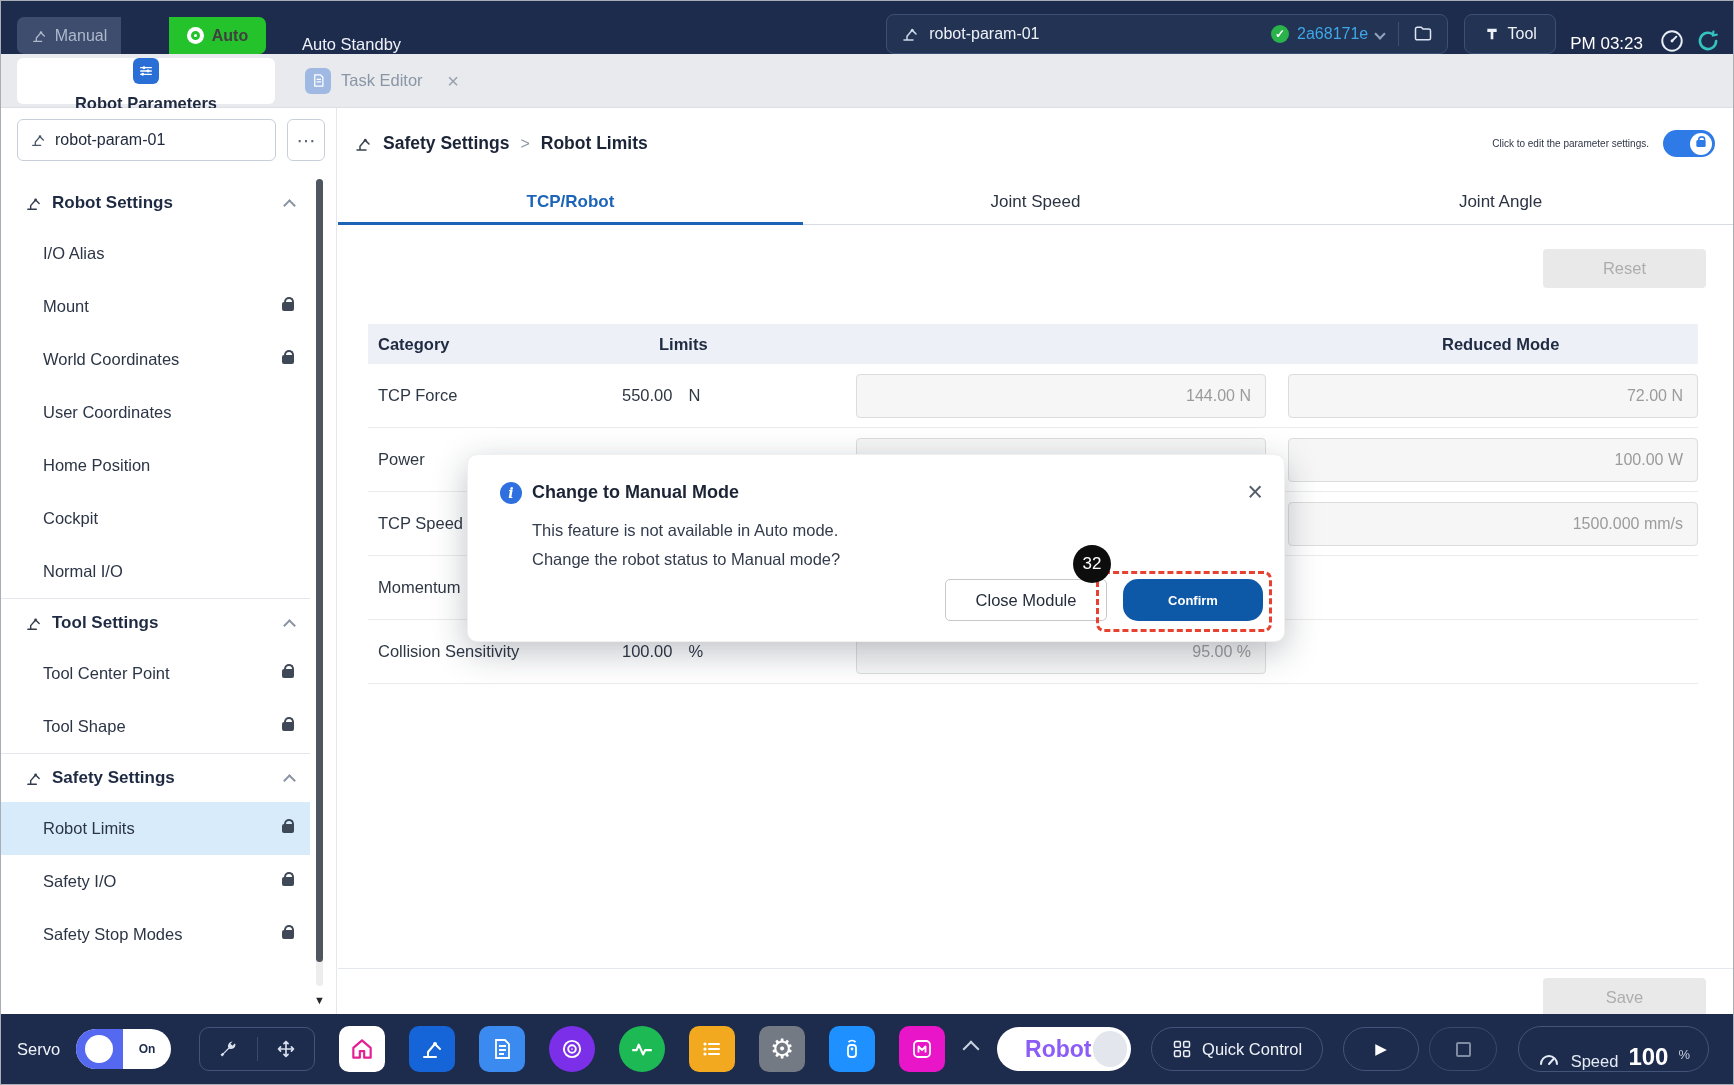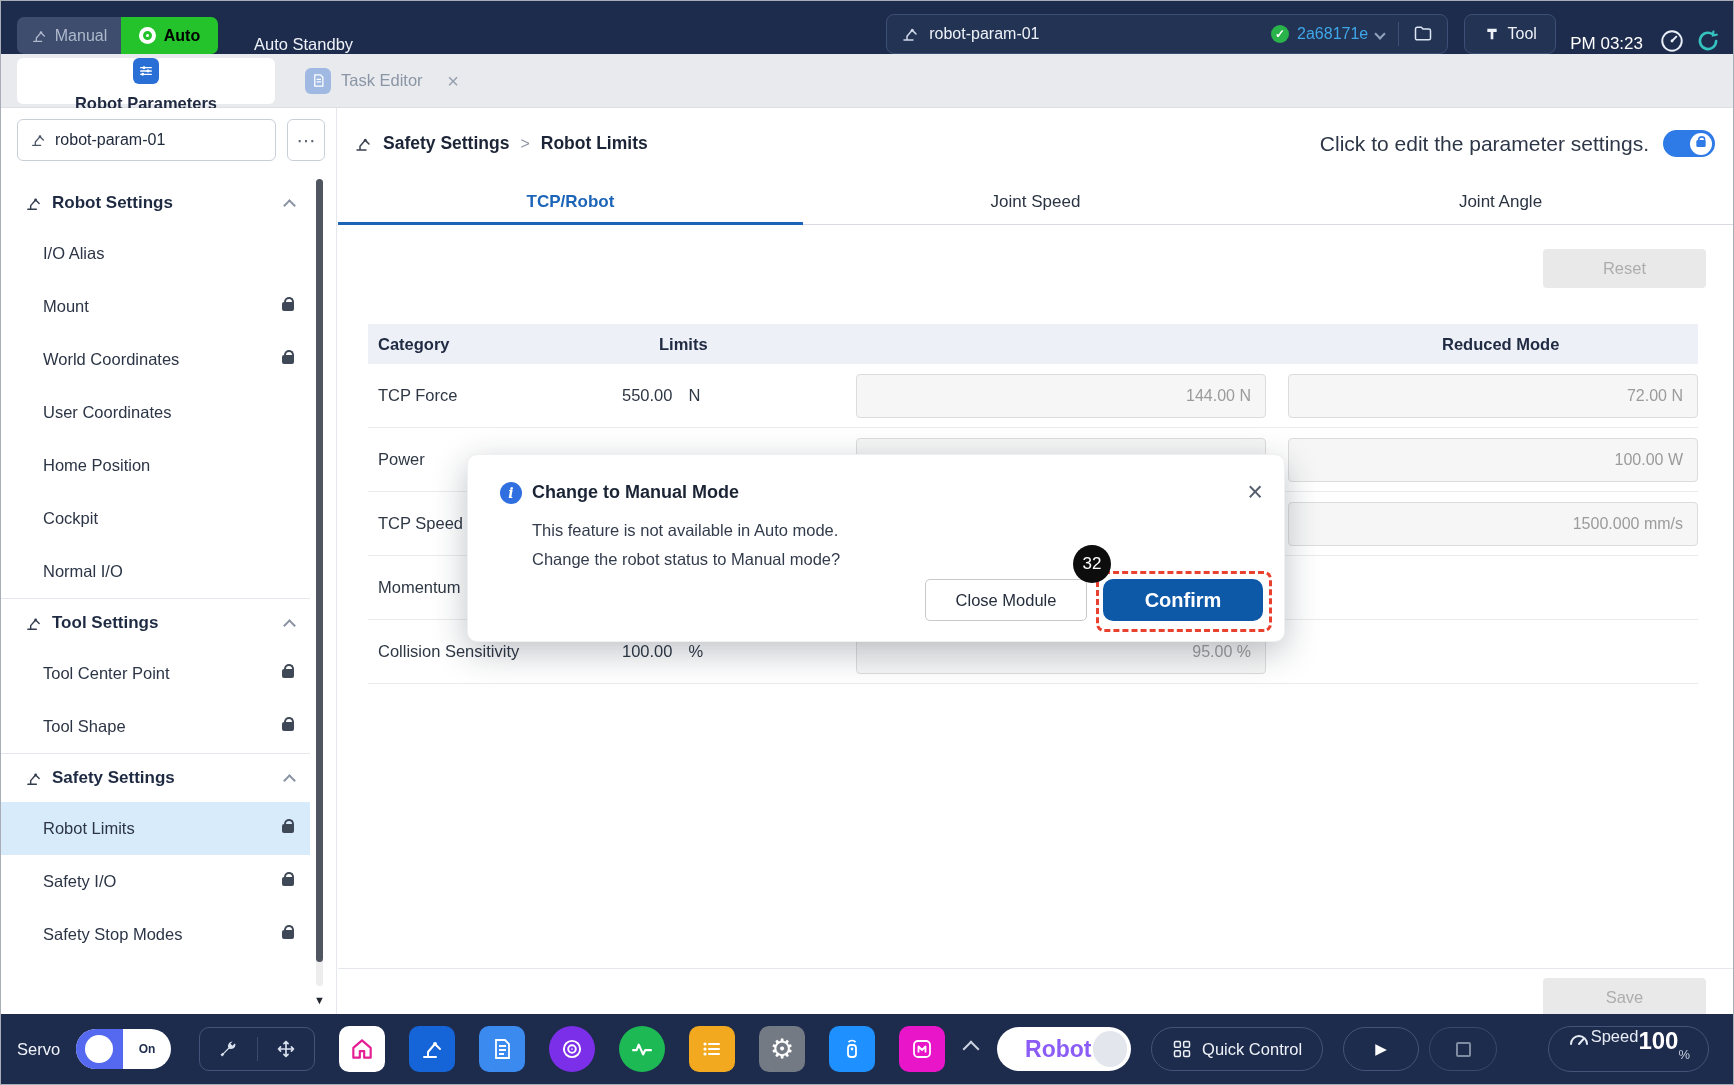--- a/index.html
+++ b/index.html
@@ -16,21 +16,21 @@
   .lock.blue:before { border-color:#2e7ae6; }
   .chev { width:9px; height:9px; border-left:2px solid #8a93a3; border-top:2px solid #8a93a3; transform:rotate(45deg); }
   .chev.down { transform:rotate(225deg); border-color:#93a2bd; width:8px; height:8px; }
 
   
   .topbar { position:absolute; top:0; left:0; right:0; height:53px; background:#1d2b4c;
             display:flex; align-items:flex-end; padding:0 12px 0 16px; }
   .mode-switch { display:flex; height:37px; border-radius:7px; overflow:hidden; flex:0 0 auto; }
   .mode-btn { display:flex; align-items:center; justify-content:center; gap:8px; font-size:16px; border:none; cursor:pointer; }
   .mode-manual { width:104px; background:#3e4c6d; color:#aeb9cc; }
-  .mode-auto { width:97px; background:#25c32b; color:#000000; font-weight:700; }
+  .mode-auto { width:97px; background:#25c32b; color:#404040; font-weight:700;margin-left:48px; }
   .auto-badge { width:17px; height:17px; background:#fff; border-radius:50%; display:flex; align-items:center; justify-content:center; }
   .auto-badge i { display:block; width:9px; height:9px; border:3px solid #25c32b; border-radius:50%; }
   .tb-status { margin-left:36px; color:#eef2f8; font-size:16.5px; white-space:nowrap; }
   .robot-pill { margin-left:auto; width:562px; height:40px; background:#233354; border:1px solid #3d4f77;
                 border-radius:8px; display:flex; align-items:center; padding:0 14px; color:#eef2f8; font-size:16px; }
   .robot-pill .name { margin-left:10px; }
   .hash-group { margin-left:auto; display:flex; align-items:center; gap:8px; }
   .check-circle { width:18px; height:18px; border-radius:50%; background:#29b34a; color:#fff; font-size:12px; font-weight:700;
                   display:flex; align-items:center; justify-content:center; }
   .hash { color:#3fa7e8; font-size:16px; }
@@ -71,21 +71,21 @@
   .nav-div { height:1px; background:#e4e7ec; }
   .sb-track { position:absolute; top:71px; right:13px; width:7px; bottom:28px; background:#ededed; border-radius:4px; }
   .sb-thumb { position:absolute; top:0; left:0; right:0; height:97%; background:#50565f; border-radius:4px; }
   .sb-arrow { position:absolute; bottom:8px; right:11px; font-size:11px; color:#23282f; }
 
   
   .main { position:absolute; left:337px; top:107px; right:0; bottom:70px; background:#fff; }
   .main-header { height:71px; display:flex; align-items:center; padding:0 18px 0 16px; }
   .breadcrumb { display:flex; align-items:center; gap:11px; font-size:17.5px; font-weight:700; color:#1c2537; }
   .crumb-sep { color:#8b94a2; font-weight:400; font-size:16px; }
-  .edit-hint { margin-left:auto; font-size:21px; color:#2e3748; }
+  .edit-hint { margin-left:auto; font-size:10px; color:#2e3748; }
   .toggle { margin-left:14px; width:52px; height:27px; border-radius:14px; background:#2e7ae6; position:relative; cursor:pointer; flex:0 0 auto; }
   .toggle .knob { position:absolute; right:3px; top:2.5px; width:22px; height:22px; background:#fff; border-radius:50%;
                   display:flex; align-items:center; justify-content:center; }
   .subtabs { height:46px; display:flex; border-bottom:1px solid #d8dce2; }
   .subtab { flex:1; display:flex; align-items:center; justify-content:center; font-size:17px; color:#2b3442; position:relative; cursor:pointer; }
   .subtab.active { color:#1c64b8; font-weight:700; }
   .subtab.active:after { content:''; position:absolute; left:0; right:0; bottom:-1px; height:3px; background:#1c64b8; }
   .reset-row { margin:24px 27px 0 0; display:flex; justify-content:flex-end; }
   .btn-gray { width:163px; height:39px; background:#e9e9e9; border:none; border-radius:4px; color:#adadad; font-size:16.5px; cursor:pointer; }
   .table { margin:36px 0 0 30px; width:1330px; font-size:16.5px; }
@@ -106,22 +106,22 @@
             box-shadow:0 10px 34px rgba(25,35,55,.28); z-index:40; padding:24px 21px 20px 32px; border:1px solid #f0f0f0; }
   .dlg-head { display:flex; align-items:center; gap:10px; }
   .info-i { width:22px; height:22px; border-radius:50%; background:#2f6fe0; color:#fff; font-weight:700; font-size:14px;
             display:flex; align-items:center; justify-content:center; font-family:"DejaVu Serif", serif; font-style:italic; flex:0 0 auto; }
   .dlg-title { font-size:18px; font-weight:700; color:#1b2435; }
   .dlg-close { margin-left:auto; color:#555e6c; font-size:27px; line-height:1; cursor:pointer; }
   .dlg-body { margin:10px 0 0 32px; font-size:16.5px; color:#333c4c; line-height:29px; }
   .dlg-actions { position:absolute; right:21px; bottom:20px; display:flex; gap:16px; }
   .btn-close-module { width:162px; height:42px; background:#fff; border:1px solid #c9c9c9; border-radius:5px;
                       font-size:16.5px; color:#252e3d; cursor:pointer; }
-  .btn-confirm { width:160px; height:42px; background:#0e58a8; border:none; border-radius:10px; color:#fff;
-                 font-size:20px; font-weight:600; cursor:pointer; }
+  .btn-confirm { width:140px; height:42px; background:#0e58a8; border:none; border-radius:15px; color:#fff;
+                 font-size:13px; font-weight:600; cursor:pointer; }
 
   
   .anno-rect { position:absolute; left:1095px; top:570px; width:176px; height:61px; border:3px dashed #e8412f;
                border-radius:8px; z-index:50; pointer-events:none; }
   .anno-badge { position:absolute; left:1072px; top:544px; width:38px; height:38px; border-radius:50%; background:#0d0d0d;
                 color:#fff; display:flex; align-items:center; justify-content:center; font-size:17px; z-index:51; }
 
   
   .bottombar { position:absolute; left:0; right:0; bottom:0; height:70px; background:#1d2b4c;
                display:flex; align-items:center; padding:0 24px 0 16px; }
@@ -152,22 +152,22 @@
                   display:flex; align-items:center; cursor:pointer; flex:0 0 auto; }
   .robot-pill-b .lbl { padding-left:28px; font-size:23px; font-weight:600; color:#8b5cf6; }
   .robot-pill-b .cap { position:absolute; right:4px; top:4px; width:34px; height:36px; border-radius:18px; background:#e3e7ed; }
   .quick-pill { margin-left:20px; height:44px; border:1px solid #43547a; border-radius:22px; display:flex; align-items:center;
                 gap:10px; padding:0 20px; color:#eef2f8; font-size:16.5px; cursor:pointer; flex:0 0 auto; }
   .play-pill { margin-left:20px; width:76px; height:44px; border:1px solid #43547a; border-radius:22px; color:#fff;
                font-size:15px; display:flex; align-items:center; justify-content:center; cursor:pointer; flex:0 0 auto; }
   .stop-pill { margin-left:10px; width:68px; height:44px; border:1px solid #39496b; border-radius:22px;
                display:flex; align-items:center; justify-content:center; cursor:pointer; flex:0 0 auto; }
   .stop-sq { width:15px; height:15px; border:2px solid #7f8ba1; border-radius:2px; }
-  .speed-pill { margin-left:auto; height:46px; border:1px solid #43547a; border-radius:23px; display:flex; align-items:flex-start;
-                padding:0 18px; color:#fff; cursor:pointer; flex:0 0 auto; }
+  .speed-pill { margin-left:auto; height:46px; border:1px solid #43547a; border-radius:23px; display:flex; align-items:flex-end;
+                gap:10px; padding:0 18px; color:#fff; cursor:pointer; flex:0 0 auto; }
   .speed-word { font-size:16.5px; color:#e6ecf5; }
   .speed-num { font-size:24px; font-weight:600; }
   .speed-pct { font-size:13px; color:#c3cddc; align-self:flex-end; margin-bottom:9px; }
 </style>
 </head>
 <body>
 
 <div class="app">
 
   <header class="topbar">

